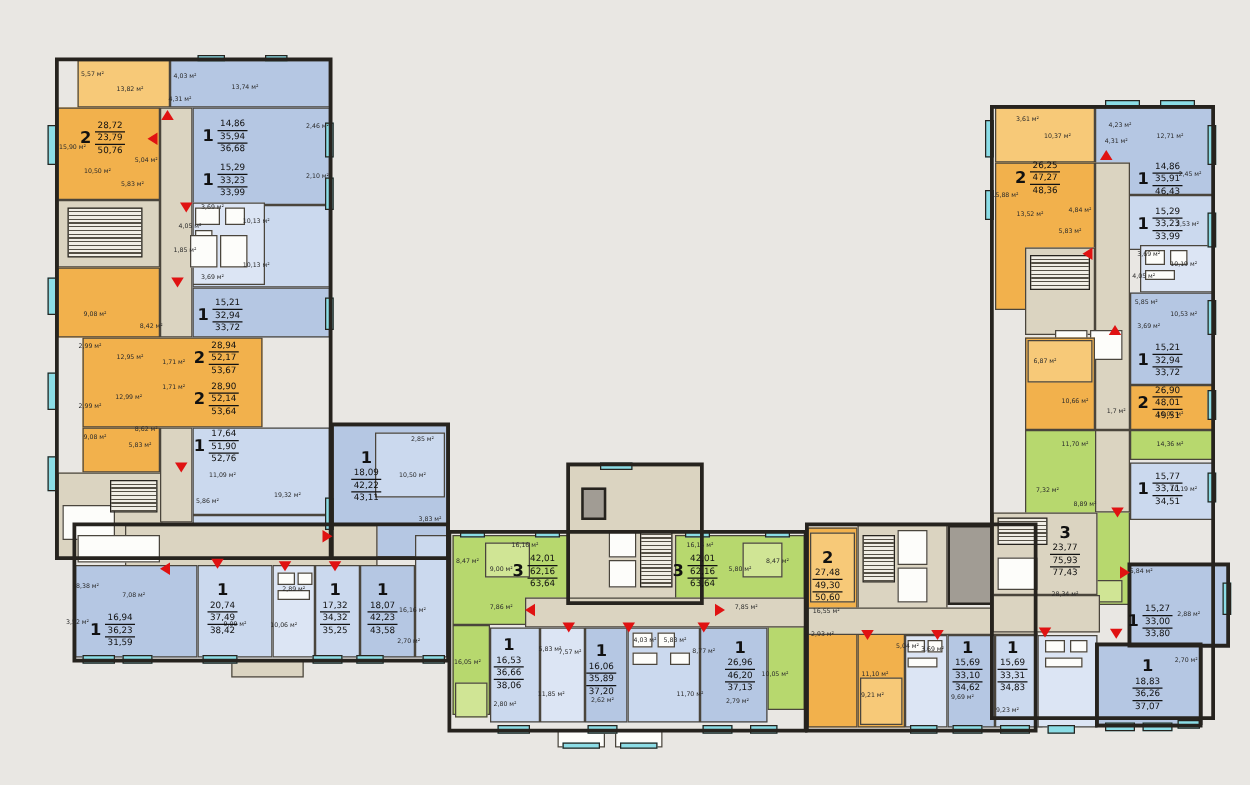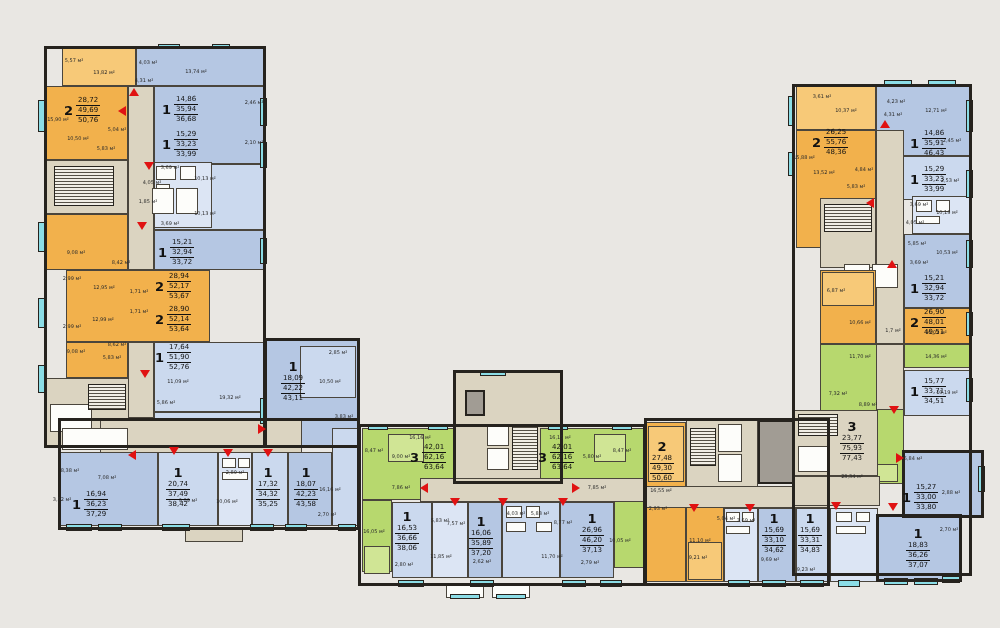--- a/index.html
+++ b/index.html
@@ -306,21 +306,21 @@
   <span class="rm" style="left:852px;top:476px">28,34 м²</span>
   <span class="rm" style="left:913px;top:458px">5,84 м²</span>
   <span class="rm" style="left:951px;top:492px">2,88 м²</span>
   <span class="rm" style="left:949px;top:529px">2,70 м²</span>
   <span class="rm" style="left:806px;top:569px">9,23 м²</span>
 
   <div class="apt" style="left:64px;top:96px">
       <b class="n">2</b>
       <span class="a">
         <i>28,72</i>
-        <i>49,69</i>
+        <i>23,79</i>
         <i>50,76</i>
       </span>
     </div>
   <div class="apt" style="left:162px;top:95px">
       <b class="n">1</b>
       <span class="a">
         <i>14,86</i>
         <i>35,94</i>
         <i>36,68</i>
       </span>
@@ -371,21 +371,21 @@
         <i>18,09</i>
         <i>42,22</i>
         <i>43,11</i>
       </span>
     </div>
   <div class="apt" style="left:72px;top:490px">
       <b class="n">1</b>
       <span class="a">
         <i>16,94</i>
         <i>36,23</i>
-        <i>37,29</i>
+        <i>31,59</i>
       </span>
     </div>
   <div class="apt v" style="left:168px;top:466px">
       <b class="n">1</b>
       <span class="a">
         <i>20,74</i>
         <i>37,49</i>
         <i>38,42</i>
       </span>
     </div>
@@ -466,21 +466,21 @@
       <span class="a">
         <i>15,69</i>
         <i>33,31</i>
         <i>34,83</i>
       </span>
     </div>
   <div class="apt" style="left:812px;top:128px">
       <b class="n">2</b>
       <span class="a">
         <i>26,25</i>
-        <i>55,76</i>
+        <i>47,27</i>
         <i>48,36</i>
       </span>
     </div>
   <div class="apt" style="left:910px;top:129px">
       <b class="n">1</b>
       <span class="a">
         <i>14,86</i>
         <i>35,91</i>
         <i>46,43</i>
       </span>

